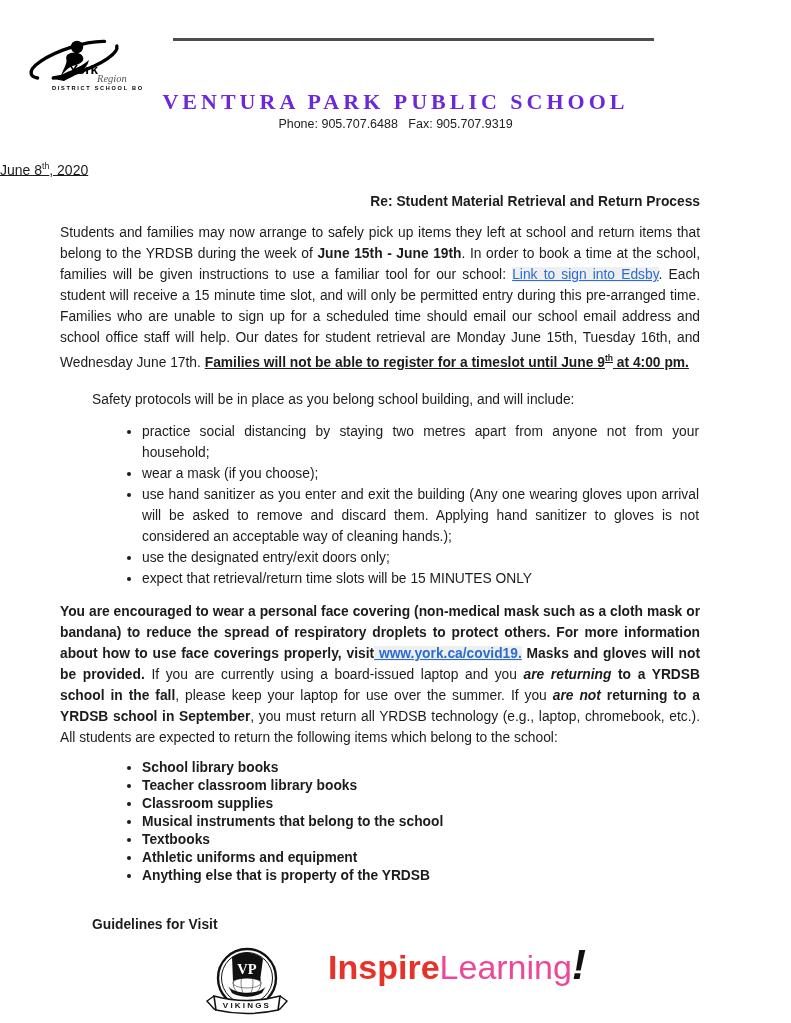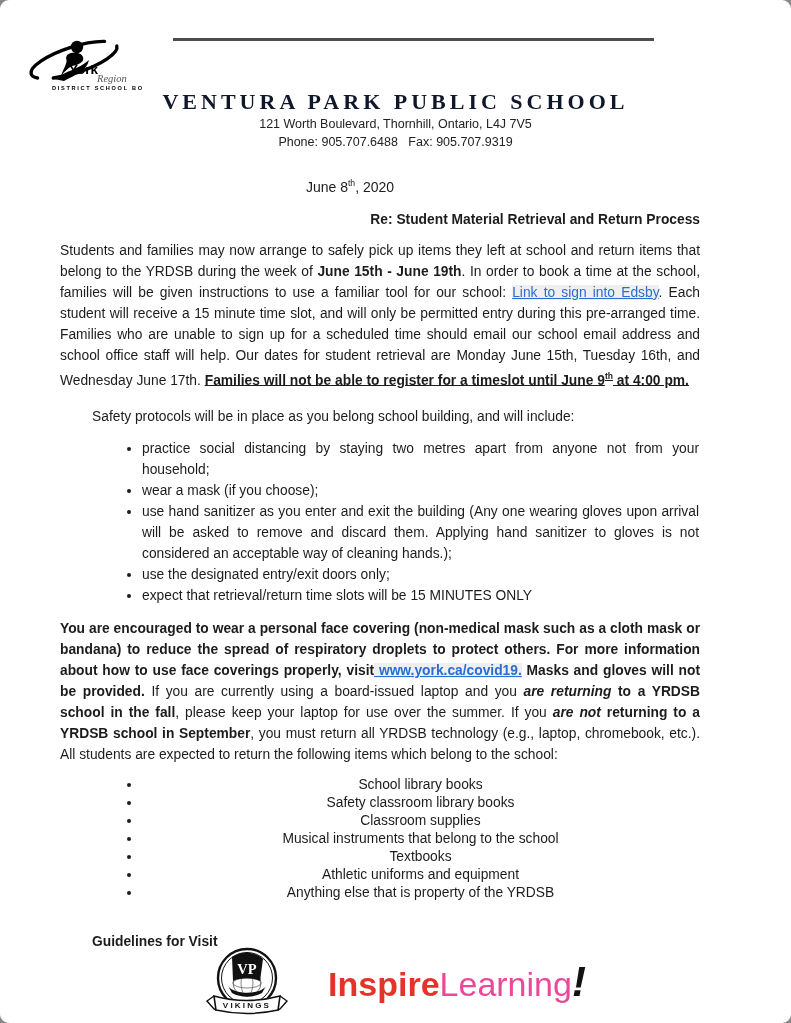--- a/index.html
+++ b/index.html
@@ -1,40 +1,40 @@
 <!DOCTYPE html>
 <html style="--link: #2b6cd4; --rule: #4d4d4d; --red: #e6332a;"><head>
 <meta charset="utf-8">
 <style>
   html,body{margin:0;padding:0;background:#888;}
   .page{
     position:relative;width:791px;height:1023px;margin:0 auto;
     background:#ffffff;overflow:hidden;
     font-family:"Liberation Sans","DejaVu Sans",sans-serif;
-    color:#1c1c1c;font-size:13.8px;box-sizing:border-box;padding-top:90px;border-radius:9px;
+    color:#1c1c1c;font-size:13.8px;box-sizing:border-box;padding-top:90px;
   }
   .hdr-rule{position:absolute;left:173px;top:38px;width:481px;height:3px;background:var(--rule,#4d4d4d);}
   .yrdsb-logo{position:absolute;left:24px;top:30px;}
   .school-name{
     margin:0;text-align:center;font-family:"Liberation Serif","DejaVu Serif",serif;
-    font-weight:bold;font-size:22px;line-height:24px;letter-spacing:4px;color:#0f172a;
+    font-weight:bold;font-size:22px;line-height:24px;letter-spacing:4px;color:#6d28d9;
   }
   .addr{ text-align:center;font-size:12.5px;line-height:13.5px;margin-top:4px;color:#222;}
   .prewrap{white-space:pre-wrap;}
-  .date-line{margin:26px 91px 0 0;text-align:center;font-size:14px;line-height:17px;}
+  .date-line{margin:26px 91px 0 0;text-align:left;font-size:14px;line-height:17px;text-decoration:underline;}
   .salutation{margin:14px 91px 0 92px;line-height:17px;}
   .subject{margin:15px 91px 0 92px;text-align:right;font-weight:bold;line-height:17px;}
   .para{margin:12px 91px 0 60px;line-height:21px;text-align:justify;}
   .intro{margin:16px 91px 0 92px;line-height:21px;}
   ul.bullets{margin:11px 91px 0 92px;padding:0 0 0 50px;list-style:disc outside;}
   ul.bullets li{line-height:21px;text-align:justify;padding-right:1px;}
-  ul.bullets.tight li{line-height:18px;text-align:center;}
+  ul.bullets.tight li{line-height:18px;text-align:left;font-weight:bold;}
   .g-heading{margin:30px 91px 0 92px;font-weight:bold;line-height:20px;}
   .hyperlink{color:var(--link,#2b6cd4);text-decoration:underline;background:#efefef;cursor:pointer;}
-  .footer{position:absolute;left:0;top:946px;width:100%;display:flex;align-items:center;justify-content:center;gap:39px;}
+  .footer{position:absolute;left:0;top:946px;width:100%;display:flex;justify-content:center;gap:39px;}
   .wordmark{font-size:34px;line-height:38px;white-space:nowrap;}
   .wm-inspire{color:var(--red,#e6332a);font-weight:bold;}
   .wm-learning{color:#ec4899;font-weight:400;}
   .wm-bang{color:#111;font-weight:bold;font-style:italic;font-size:42px;}
 </style>
 </head>
 <body>
 
 <div class="page">
 
@@ -48,21 +48,20 @@
       <circle cx="53" cy="17" r="6.2" fill="#000"></circle>
       <path d="M43,25 C48,21 57,22 59,27 C61,32 54,35 48,36 C44,38 41,41 37,46 C40,37 44,33 42,28 Z" fill="#000"></path>
       <path d="M30,49 C42,41 55,39 65,30 C63,41 51,45 40,51 Z" fill="#000"></path>
     </g>
     <text x="45" y="44" font-family="Liberation Sans, sans-serif" font-weight="bold" font-size="13.5" fill="#000">York</text>
     <text x="73" y="52" font-family="Liberation Serif, serif" font-style="italic" font-size="10.5" fill="#555">Region</text>
     <text x="28" y="60" font-family="Liberation Sans, sans-serif" font-weight="bold" font-size="5.6" letter-spacing="1.7" fill="#000">DISTRICT SCHOOL BOARD</text>
   </svg>
 
   <h1 class="school-name">VENTURA PARK PUBLIC SCHOOL</h1>
-  <div class="addr">121 Worth Boulevard, Thornhill, Ontario, L4J 7V5</div>
   <div class="addr prewrap">Phone: 905.707.6488   Fax: 905.707.9319</div>
 
   <div class="date-line"><span>June 8</span><span style="vertical-align: super; font-size: 0.62em;">th</span><span>, 2020</span></div>
 
 
   <div class="subject">Re: Student Material Retrieval and Return Process</div>
 
   <div class="para"><span>Students and families may now arrange to safely pick up items they left at school and return items that belong to the YRDSB during the week of </span><span style="font-weight: bold;">June 15th - June 19th</span><span>. In order to book a time at the school, families will be given instructions to use a familiar tool for our school: </span><span class="hyperlink">Link to sign into Edsby</span><span>. Each student will receive a 15 minute time slot, and will only be permitted entry during this pre-arranged time. Families who are unable to sign up for a scheduled time should email our school email address and school office staff will help. Our dates for student retrieval are Monday June 15th, Tuesday 16th, and Wednesday June 17th. </span><span style="font-weight: bold; text-decoration: underline;">Families will not be able to register for a timeslot until June 9</span><span style="font-weight: bold; text-decoration: underline; vertical-align: super; font-size: 0.62em;">th</span><span style="font-weight: bold; text-decoration: underline;"> at 4:00 pm.</span></div>
 
   <div class="intro">Safety protocols will be in place as you belong school building, and will include:</div>
@@ -72,21 +71,21 @@
       <li>wear a mask (if you choose);</li>
       <li>use hand sanitizer as you enter and exit the building (Any one wearing gloves upon arrival will be asked to remove and discard them. Applying hand sanitizer to gloves is not considered an acceptable way of cleaning hands.);</li>
       <li>use the designated entry/exit doors only;</li>
       <li>expect that retrieval/return time slots will be 15 MINUTES ONLY</li>
     </ul>
 
   <div class="para"><span style="font-weight: bold;">You are encouraged to wear a personal face covering (non-medical mask such as a cloth mask or bandana) to reduce the spread of respiratory droplets to protect others. For more information about how to use face coverings properly, visit</span><span class="hyperlink" style="font-weight: bold;"> www.york.ca/covid19.</span><span style="font-weight: bold;">  Masks and gloves will not be provided. </span><span>If you are currently using a board-issued laptop and you </span><span style="font-weight: bold; font-style: italic;">are returning</span><span style="font-weight: bold;"> </span><span style="font-weight: bold;">to a YRDSB school in the fall</span><span>, please keep your laptop for use over the summer. If you </span><span style="font-weight: bold; font-style: italic;">are not</span><span style="font-weight: bold;"> </span><span style="font-weight: bold;">returning to a YRDSB school in September</span><span>, you must return all YRDSB technology (e.g., laptop, chromebook, etc.). All students are expected to return the following items which belong to the school:</span></div>
 
   <ul class="bullets tight">
       <li>School library books</li>
-      <li>Safety classroom library books</li>
+      <li>Teacher classroom library books</li>
       <li>Classroom supplies</li>
       <li>Musical instruments that belong to the school</li>
       <li>Textbooks</li>
       <li>Athletic uniforms and equipment</li>
       <li>Anything else that is property of the YRDSB</li>
     </ul>
 
   <div class="g-heading">Guidelines for Visit</div>
 
   <div class="footer">

